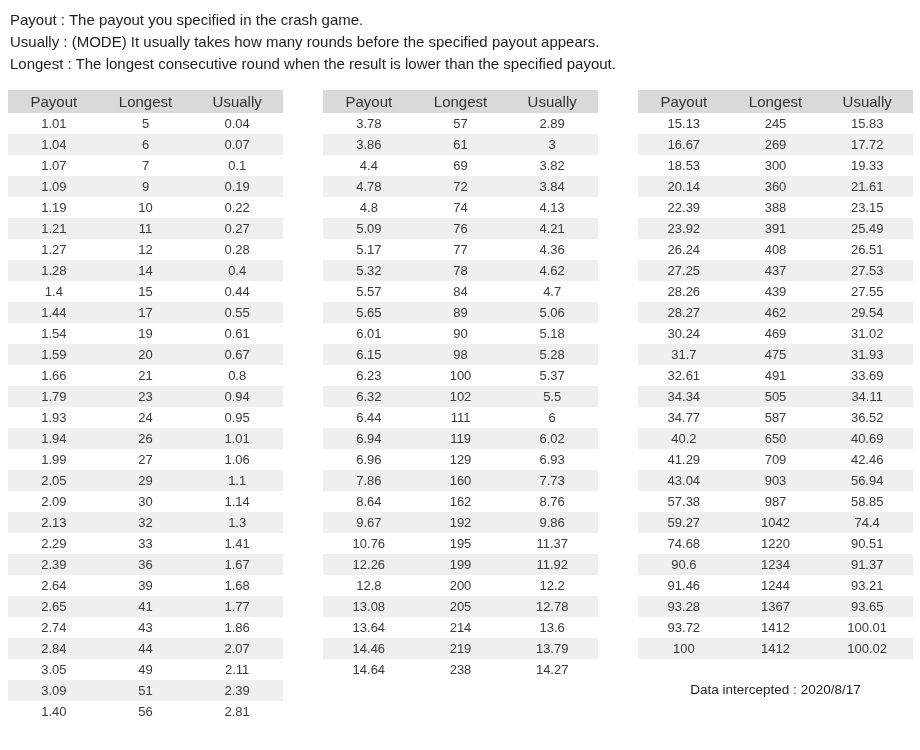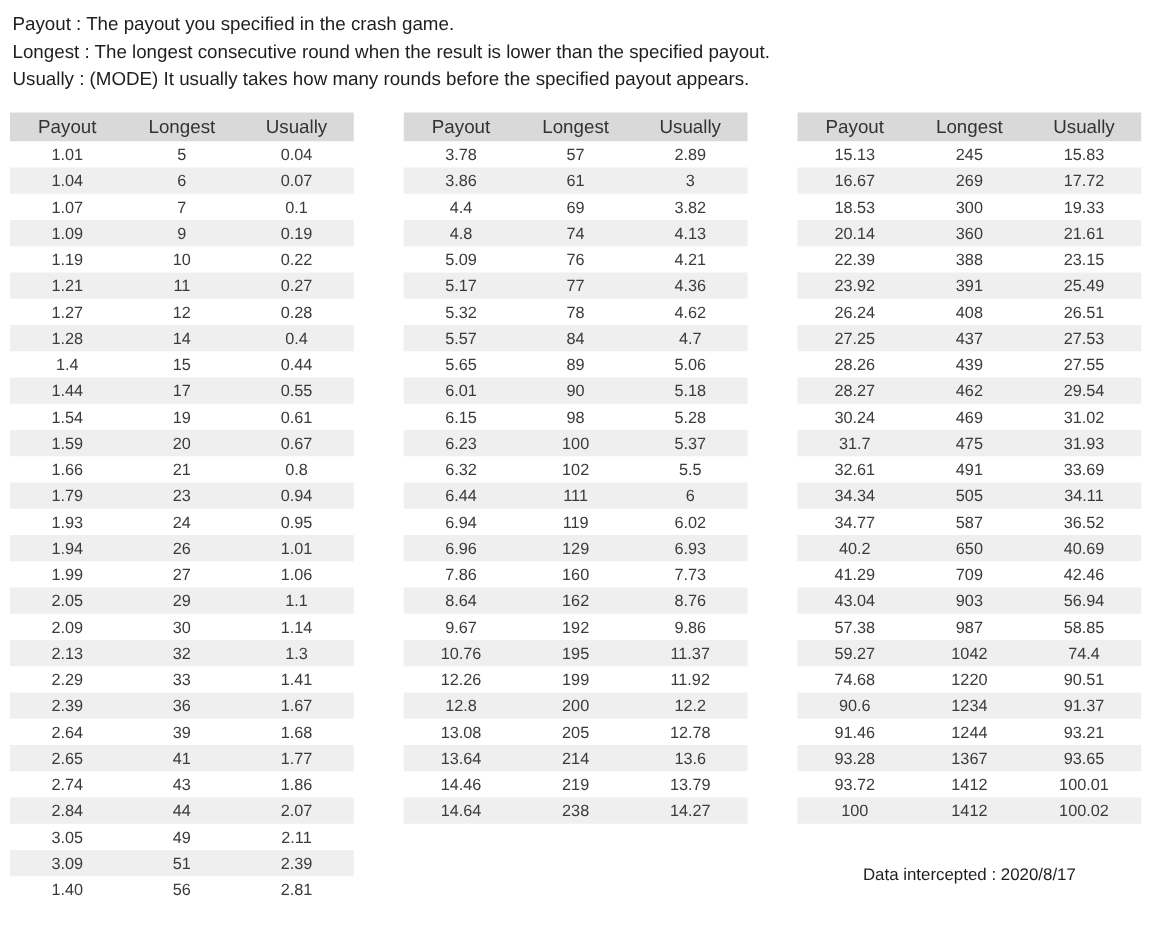--- a/index.html
+++ b/index.html
@@ -40,35 +40,35 @@
     display: flex;
     height: 21px;
     align-items: center;
     font-size: 13px;
     color: #3b3b3b;
   }
   .tbody .tr:nth-child(even) { background: #efefef; }
   .td { flex: 1; text-align: center; }
 
   .table-footer {
-    margin-top: 12px;
+    margin-top: 2px;
     text-align: center;
     font-size: 13.5px;
     color: #1e1e1e;
   }
 </style>
 </head>
 <body>
 
 <div class="page">
 
   <div class="descriptions">
     <div>Payout : The payout you specified in the crash game.</div>
+    <div>Usually : (MODE) It usually takes how many rounds before the specified payout appears.</div>
     <div>Longest : The longest consecutive round when the result is lower than the specified payout.</div>
-    <div>Usually : (MODE) It usually takes how many rounds before the specified payout appears.</div>
   </div>
 
   <div class="tables-row">
 
     <div class="data-table">
       <div class="thead">
         <div class="th">Payout</div>
         <div class="th">Longest</div>
         <div class="th">Usually</div>
       </div>
@@ -237,20 +237,25 @@
             <div class="td">3.86</div>
             <div class="td">61</div>
             <div class="td">3</div>
           </div>
           <div class="tr">
             <div class="td">4.4</div>
             <div class="td">69</div>
             <div class="td">3.82</div>
           </div>
           <div class="tr">
+            <div class="td">4.78</div>
+            <div class="td">72</div>
+            <div class="td">3.84</div>
+          </div>
+          <div class="tr">
             <div class="td">4.8</div>
             <div class="td">74</div>
             <div class="td">4.13</div>
           </div>
           <div class="tr">
             <div class="td">5.09</div>
             <div class="td">76</div>
             <div class="td">4.21</div>
           </div>
           <div class="tr">

